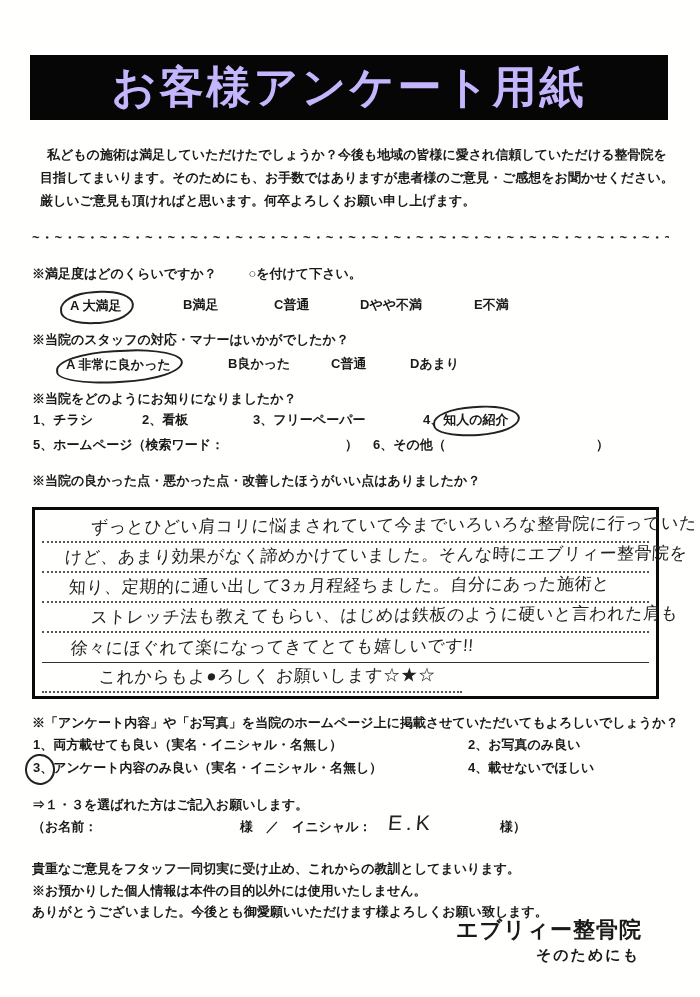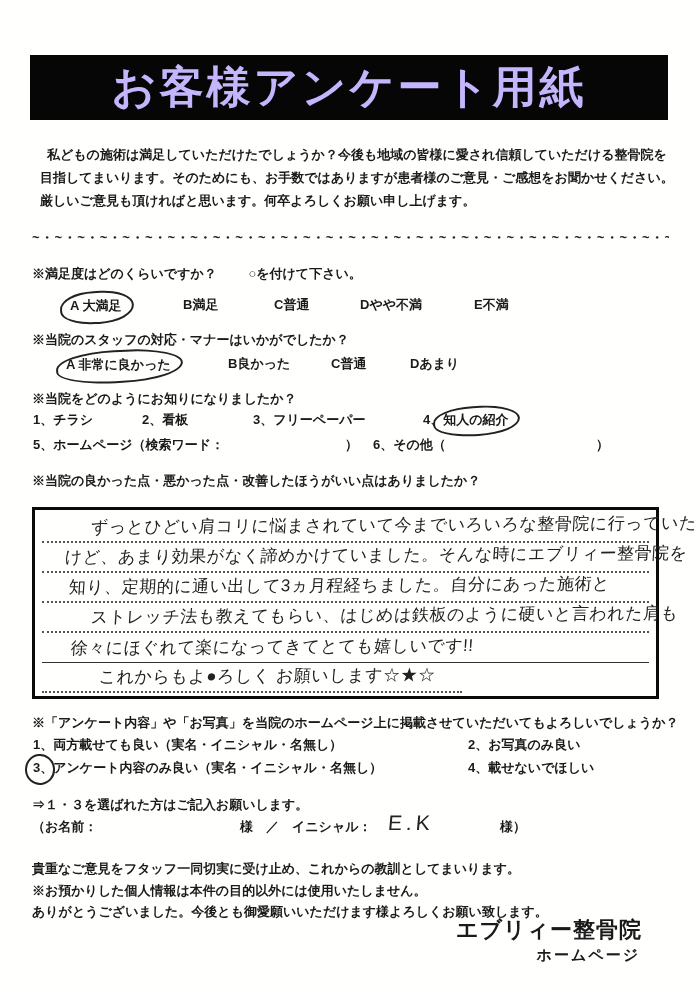--- a/index.html
+++ b/index.html
@@ -159,15 +159,15 @@
   <div class="plain" style="left:240px; top:818px;">様　／　イニシャル：</div>
   <div class="hw-initial" style="left:388px; top:811px;">E.K</div>
   <div class="plain" style="left:500px; top:818px;">様）</div>
 
   <div class="footer">
     <div class="footer-line">貴重なご意見をフタッフ一同切実に受け止め、これからの教訓としてまいります。</div>
     <div class="footer-line">※お預かりした個人情報は本件の目的以外には使用いたしません。</div>
     <div class="footer-line">ありがとうございました。今後とも御愛願いいただけます様よろしくお願い致します。</div>
   </div>
   <div class="clinic">エブリィー整骨院</div>
-  <div class="staff">ホームページ</div>
+  <div class="staff">そのためにも</div>
 
 </div>
 
 </body></html>

